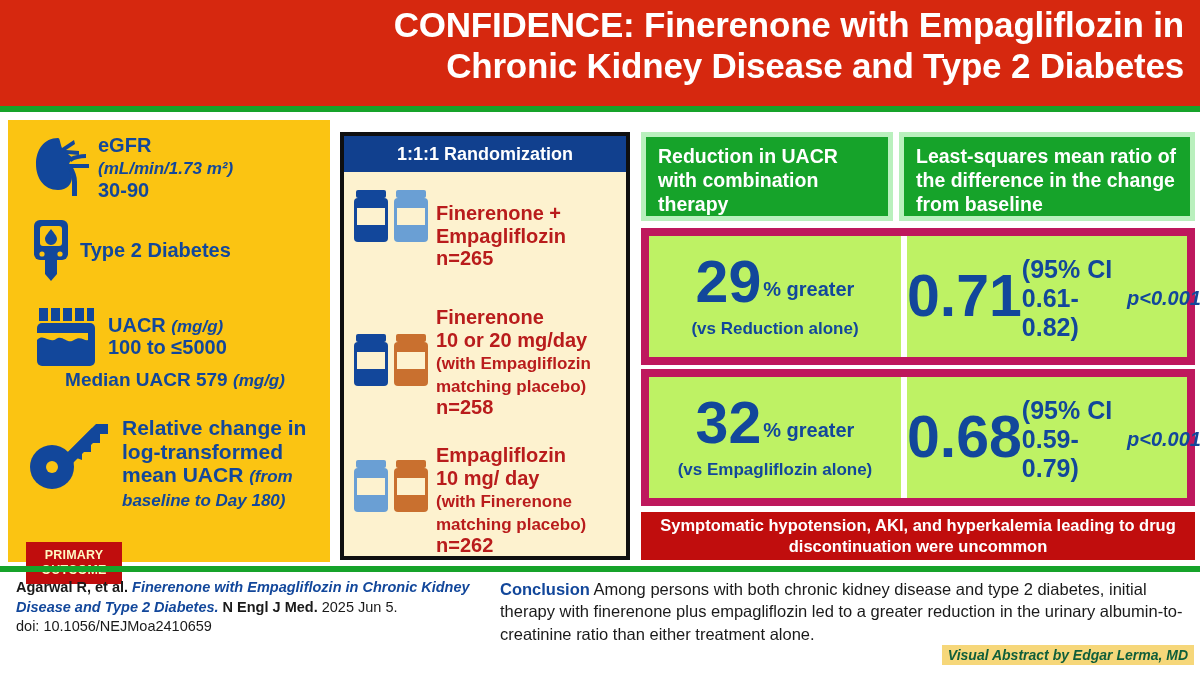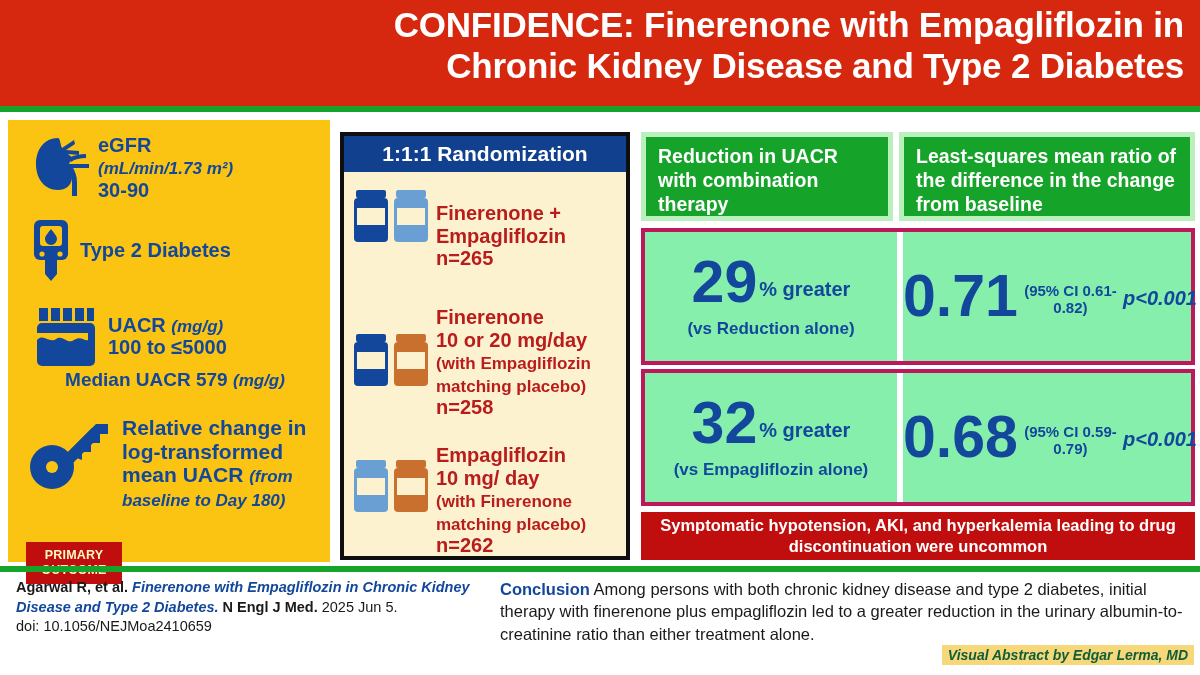--- a/index.html
+++ b/index.html
@@ -51,55 +51,55 @@
     text-align:center;line-height:1.2;padding:6px 2px;letter-spacing:.2px;margin-top:32px;
   }
   .sub{font-size:17px;}
 
   
   .rand-panel{
     position:absolute;left:340px;top:132px;width:290px;height:428px;
     background:#fdf2cf;border:4px solid #0f0f0f;box-sizing:border-box;
   }
   .rand-title{
-    height:36px;background:#11408e;color:#fff;font-weight:bold;font-size:21px;
+    height:36px;background:#11408e;color:#fff;font-weight:bold;font-size:18px;
     display:flex;align-items:center;justify-content:center;
   }
   .arm{position:absolute;display:flex;align-items:flex-start;}
   .arm .atxt{color:#b91c1c;font-weight:bold;line-height:1.13;font-size:20px;margin-top:20px;}
   .arm .small{font-size:17px;}
   .arm1{left:6px;top:46px;width:274px;}
   .arm2{left:6px;top:150px;width:274px;}
   .arm3{left:6px;top:288px;width:274px;}
   .bottles{flex:0 0 86px;padding-top:6px;}
 
   
   .gh{
     position:absolute;background:#16a32a;color:#fff;font-weight:bold;
     font-size:19.5px;line-height:1.22;box-sizing:border-box;padding:8px 12px;
     border:5px solid #b9f0bd;
   }
   .gh1{left:641px;top:132px;width:252px;height:89px;}
   .gh2{left:899px;top:132px;width:296px;height:89px;}
   .res-box{
-    position:absolute;background:#86efac;border:4px solid #be185d;
+    position:absolute;background:#bef264;border:8px solid #be185d;
     box-sizing:border-box;
   }
   .rb1{left:641px;top:228px;width:554px;height:137px;}
   .rb2{left:641px;top:369px;width:554px;height:137px;}
   .res-split{position:absolute;top:0;left:252px;width:6px;height:100%;background:#ffffff;}
   .res-left{position:absolute;left:0;top:0;width:252px;height:100%;
             display:flex;flex-direction:column;align-items:center;justify-content:center;}
   .res-right{position:absolute;left:258px;top:0;width:294px;height:100%;
              display:flex;flex-direction:row;align-items:center;justify-content:center;}
   .bignum{color:#12479b;font-weight:bold;font-size:59px;line-height:.95;}
   .pct-row{display:flex;align-items:flex-end;color:#12479b;font-weight:bold;}
   .pct-row .u{font-size:20px;padding-bottom:9px;padding-left:2px;}
   .vs{color:#12479b;font-weight:bold;font-size:17px;margin-top:9px;}
-  .ci{color:#12479b;font-weight:bold;font-size:15px;margin-top:4px;text-align:center;}
+  .ci{color:#12479b;font-weight:bold;font-size:25px;margin-top:4px;}
   .pv{color:#12479b;font-weight:bold;font-style:italic;font-size:20px;margin-top:4px;}
   .safety{
     position:absolute;left:641px;top:512px;width:554px;height:48px;
     background:#c00d0d;color:#fff;font-weight:bold;font-size:16.5px;
     line-height:1.25;display:flex;align-items:center;justify-content:center;
     text-align:center;box-sizing:border-box;padding:0 10px;
   }
 
   
   .cite{

